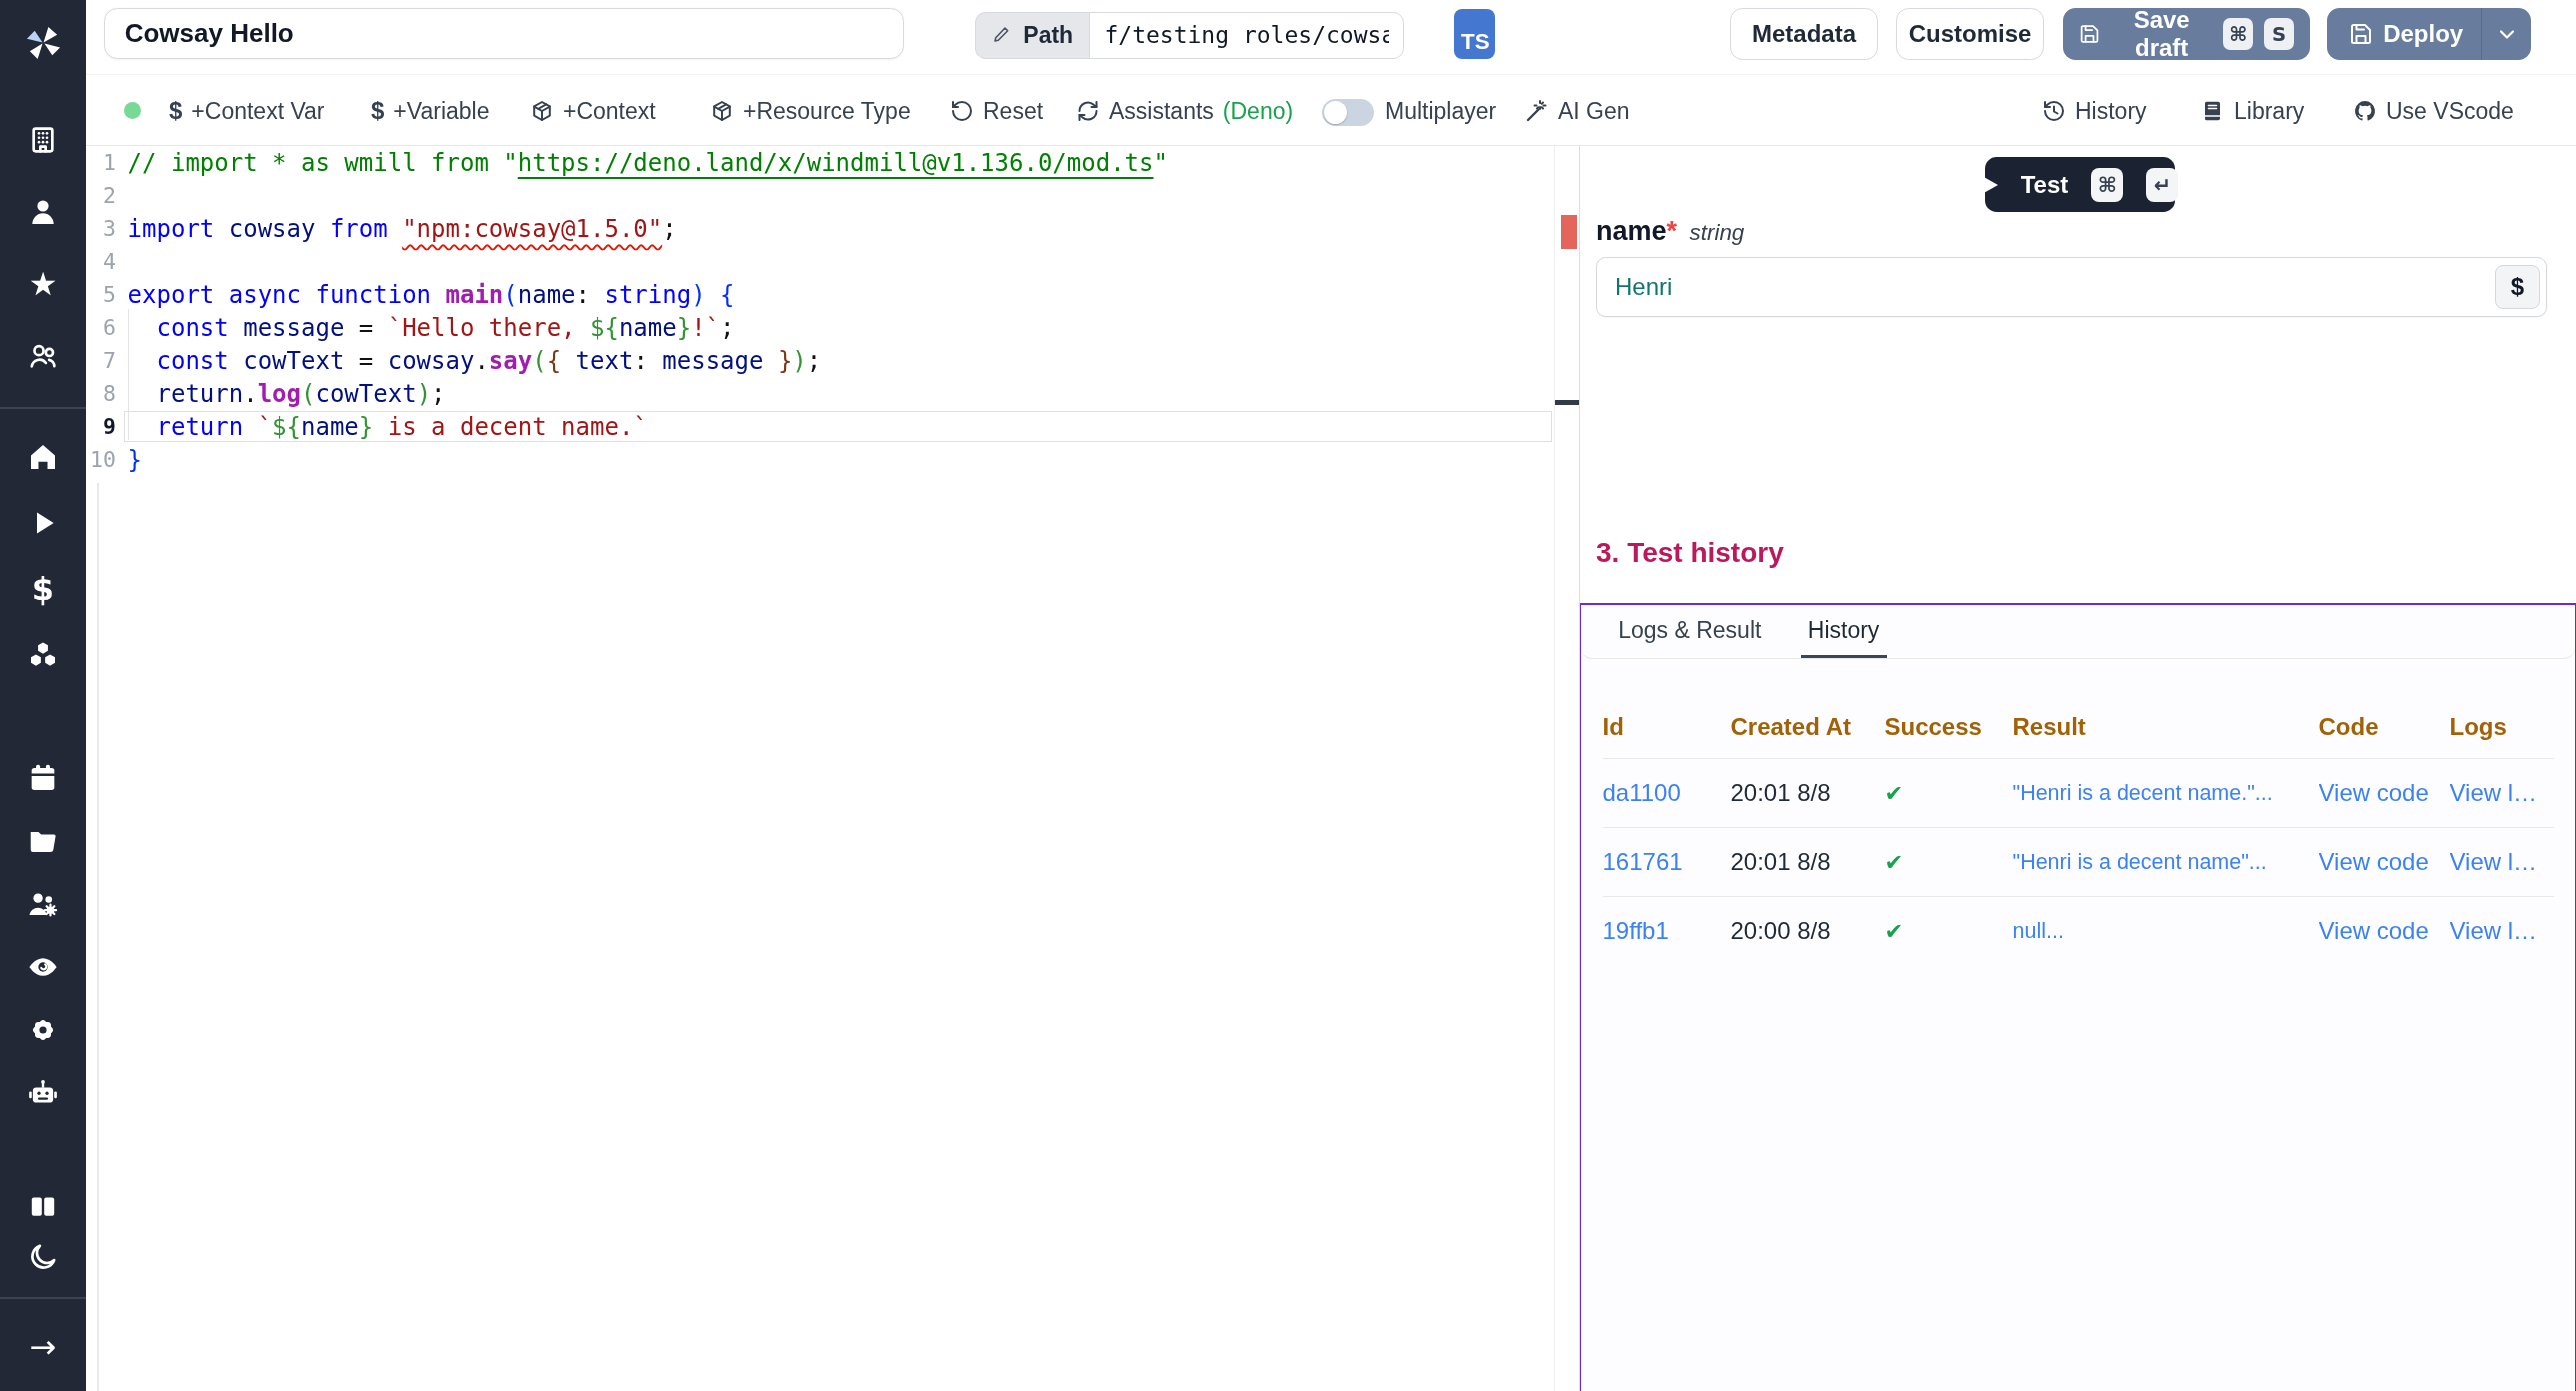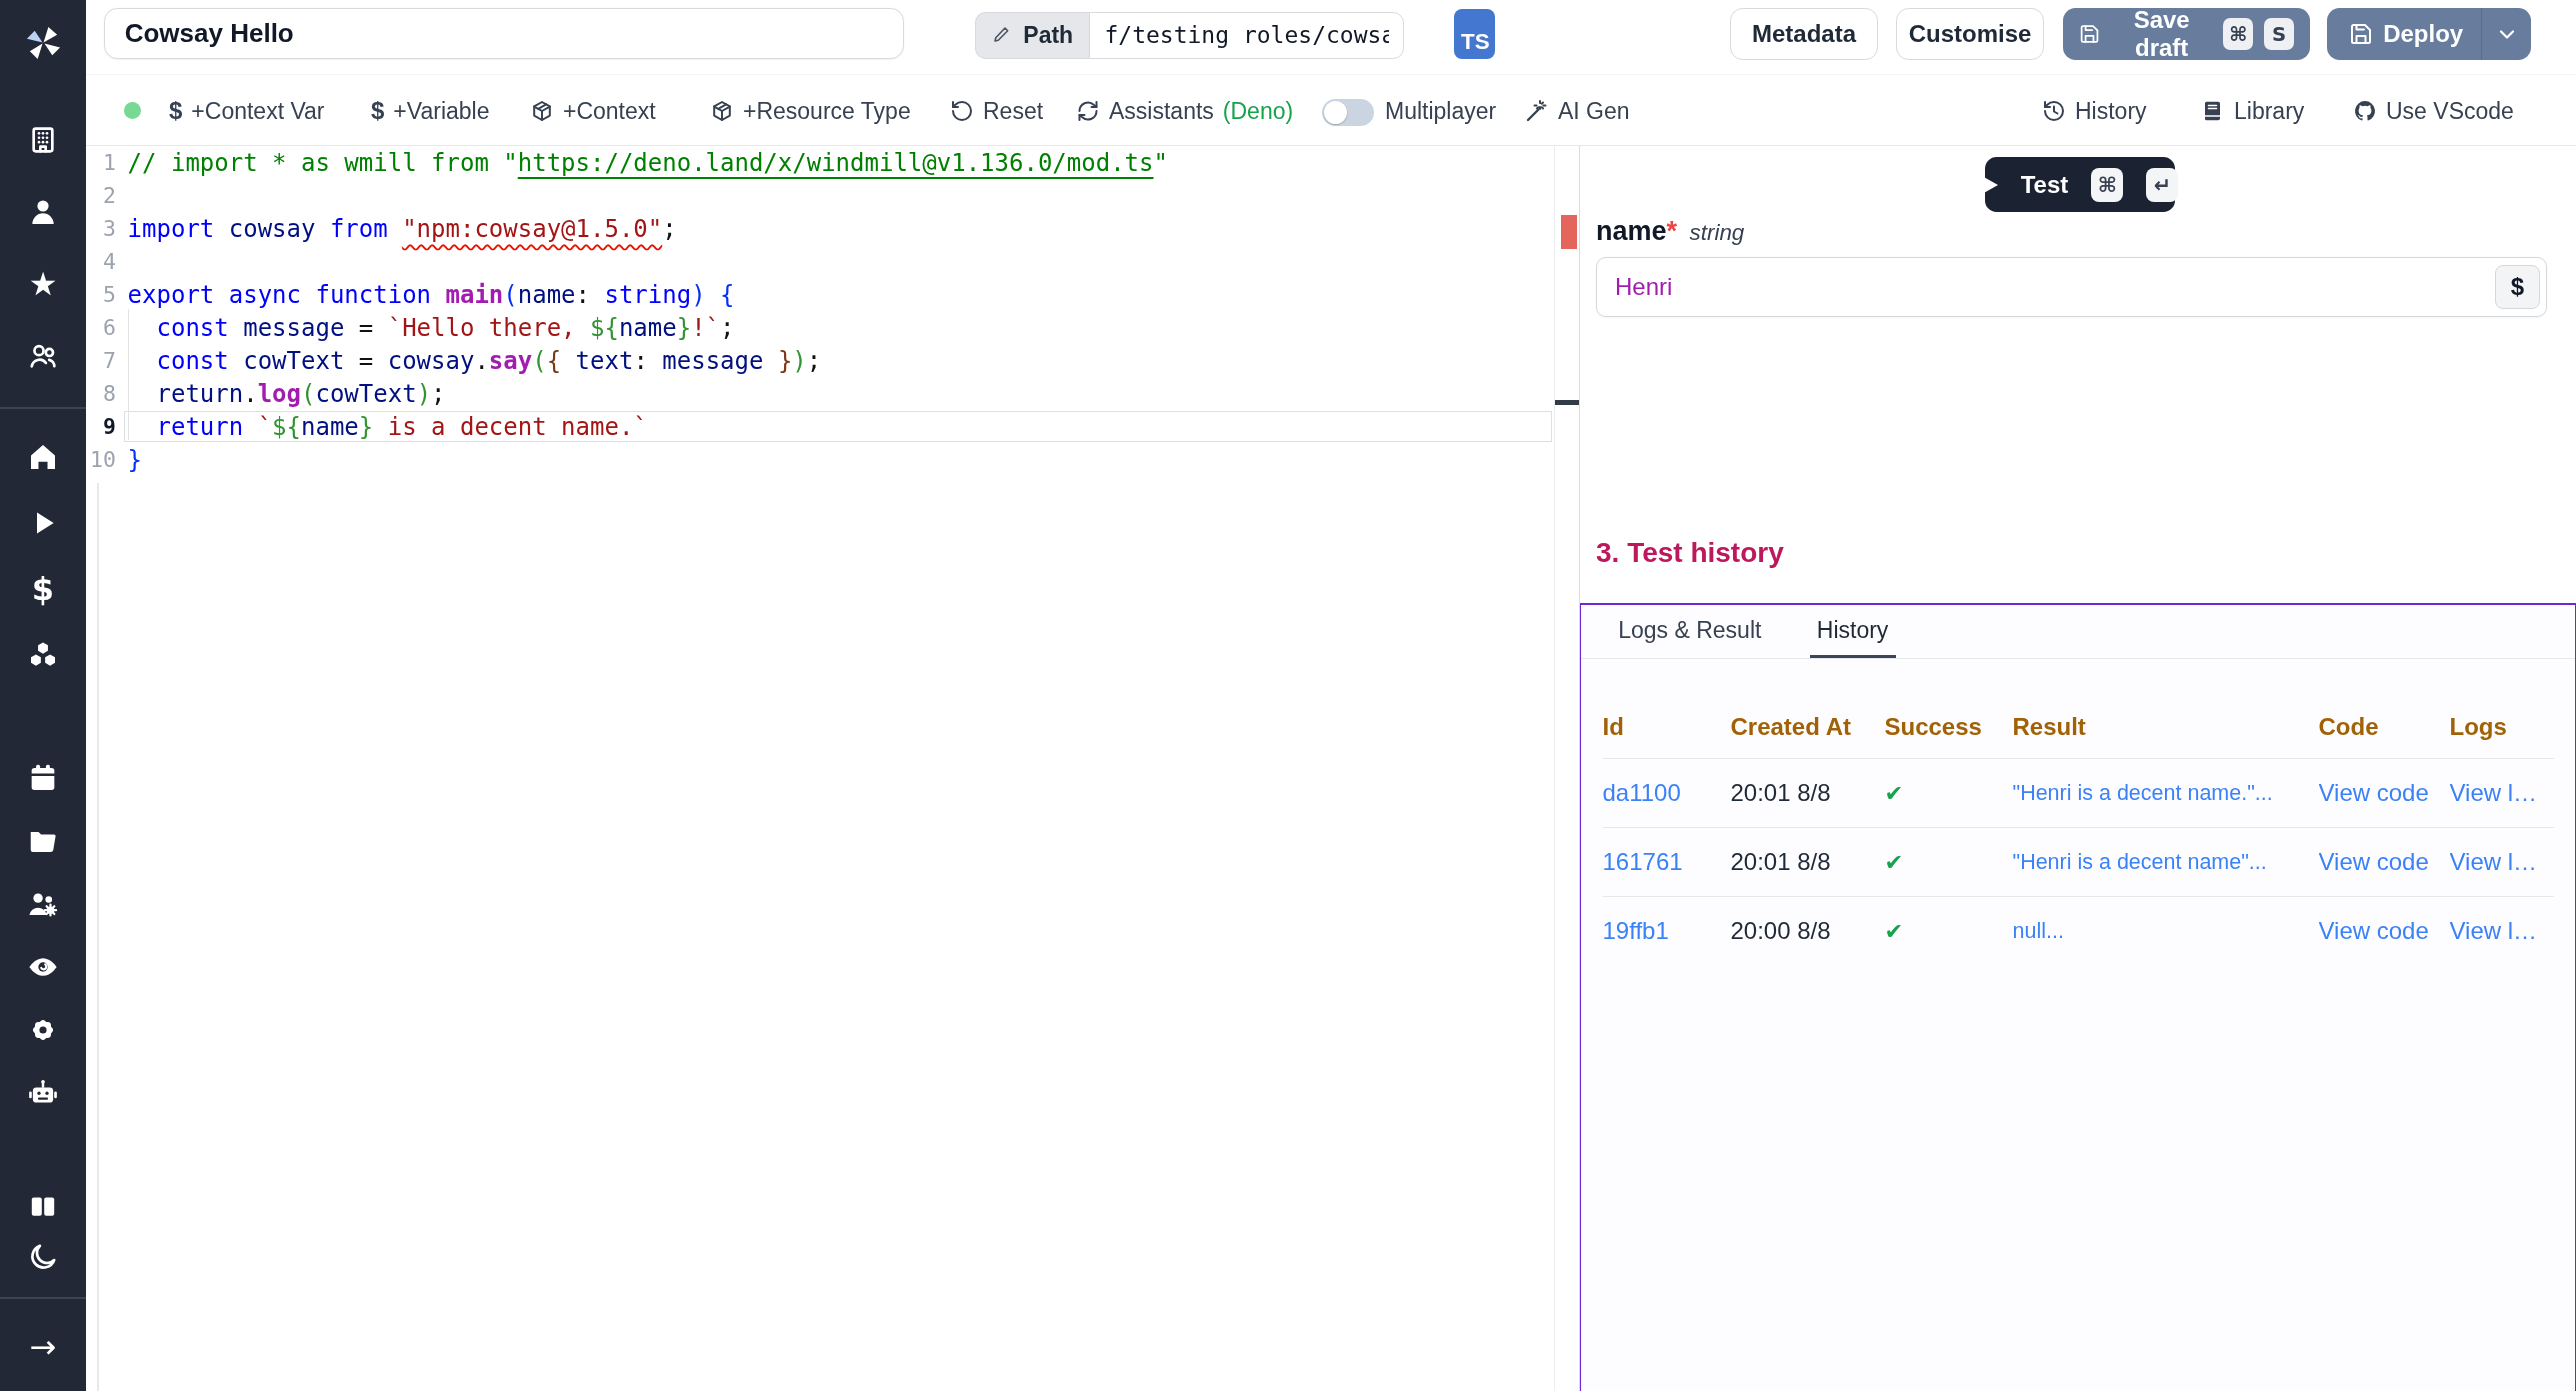--- a/index.html
+++ b/index.html
@@ -95,31 +95,31 @@
                  border:none; border-radius:11.6px; color:#fff; display:flex; align-items:center;
                  justify-content:center; gap:23px; cursor:pointer; font:700 24px "Liberation Sans", sans-serif; }
   #test-button .kbd { min-width:32px; height:34px; border-radius:8px; background:#f4f5f7; font-size:20.6px; }
   #test-play { width:0; height:0; border-left:16px solid #fff; border-top:9.8px solid transparent; border-bottom:9.8px solid transparent; }
   #arg-label { position:absolute; left:1596px; top:216px; display:flex; align-items:baseline; gap:12.5px; }
   #arg-name { font:700 27px "Liberation Sans", sans-serif; color:#111827; }
   #arg-required { color:#ef4444; font:700 27px "Liberation Sans", sans-serif; }
   #arg-type { font:italic 22.4px "Liberation Serif", serif; font-style:italic; color:#374151;
               font-family:"Liberation Sans", sans-serif; }
   #arg-input { position:absolute; left:1596px; top:257px; width:951px; height:60px; border:1.3px solid #d4d7dc;
-               border-radius:9.8px; font:24px "Liberation Sans", sans-serif; color:#a21caf; padding:0 72px 0 18px;
+               border-radius:9.8px; font:24px "Liberation Sans", sans-serif; color:#0f766e; padding:0 72px 0 18px;
                outline:none; box-shadow:0 0.9px 1.8px rgba(16,24,40,.04); }
   #var-picker { position:absolute; left:2495px; top:265px; width:45px; height:44px; background:#f3f4f6;
                 border:1.3px solid #d4d7dc; border-radius:8px; font:600 24px "Liberation Sans", sans-serif;
                 color:#111827; cursor:pointer; }
   #history-heading { position:absolute; left:1596px; top:537px; font:800 28px "Liberation Sans", sans-serif; color:#be185d; }
 
   
   #history-panel { position:absolute; left:1580px; top:603px; width:996px; height:789px; background:#fdfcfe;
                    border:1.8px solid #6d28d9; border-top-width:2.7px; }
-  #tabs { display:flex; gap:41px; height:54px; align-items:stretch; padding:0 30px; border-bottom:0.9px solid #e6e8eb; }
+  #tabs { display:flex; gap:32px; height:54px; align-items:stretch; padding:0 30px; border-bottom:0.9px solid #e6e8eb;border-radius:11px; }
   .tab { display:flex; align-items:center; padding:0 7.2px; border:none; background:none; cursor:pointer;
          font:500 23px "Liberation Sans", sans-serif; color:#374151; border-bottom:3.6px solid transparent; }
   .tab.active { border-bottom-color:#3c4657; color:#1f2937; }
   #runs-table { margin:36px 21.5px 0; }
   .trow { display:grid; grid-template-columns:128px 154px 128px 306px 131px 1fr; align-items:center; }
   .trow.head { height:63px; font:700 24px "Liberation Sans", sans-serif; color:#a16207; }
   .trow.body { height:69px; border-top:0.9px solid #e6e8eb; font:24px "Liberation Sans", sans-serif; }
   .cell { white-space:nowrap; overflow:hidden; text-overflow:ellipsis; padding-right:9px; }
   .lnk { color:#3b82f6; cursor:pointer; }
   .cell-result { font-size:21.5px; }

